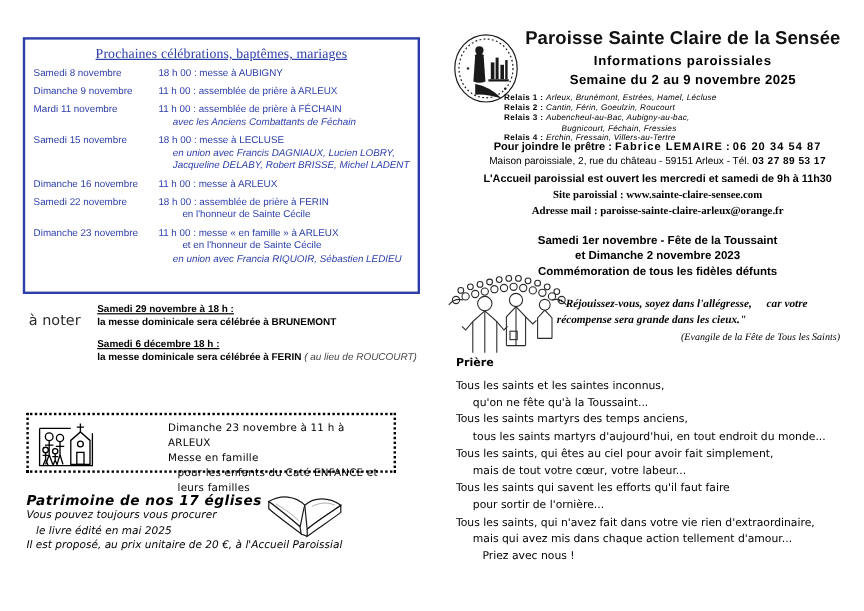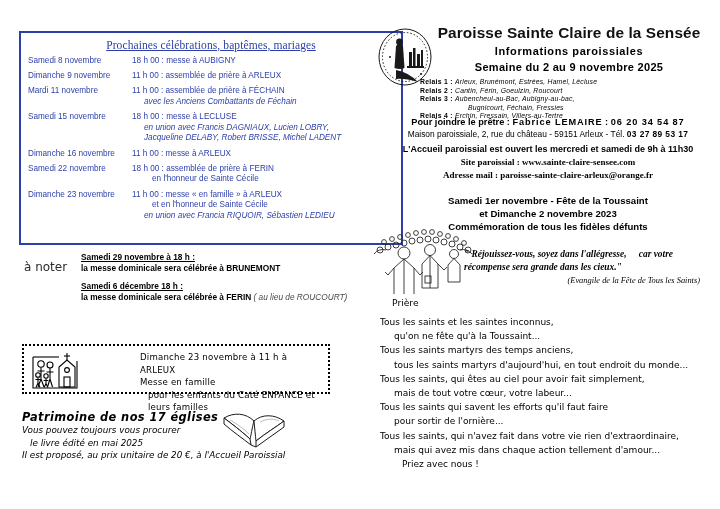--- a/index.html
+++ b/index.html
@@ -27,21 +27,21 @@
     left: 0;
     top: 0;
     width: 368px;
     height: 509px;
   }
 
   .celebrations-box {
     position: absolute;
     left: 19px;
     top: 31px;
-    width: 384px;
+    width: 331px;
     height: 214px;
     border: 2px solid #2c3eaa;
     box-sizing: border-box;
     background: #fff;
   }
   .celeb-title {
     text-align: center;
     color: #2c3eaa;
     font-family: "Liberation Serif", serif;
     font-size: 11.5px;
@@ -316,23 +316,22 @@
 
   .priere {
     position: absolute;
     left: 12px;
     top: 297px;
     width: 340px;
   }
   .priere-title {
     font-family: "DejaVu Sans", sans-serif;
     font-size: 9.2px;
-    font-weight: normal;
+    font-weight: bold;
     margin-bottom: 7px;
-    margin-left: 12px;
   }
   .priere-line {
     font-family: "DejaVu Sans", sans-serif;
     font-size: 9px;
     line-height: 14.2px;
   }
   .priere-line.i1 { padding-left: 14px; }
   .priere-line.i2 { padding-left: 22px; }
 </style>
 </head>

